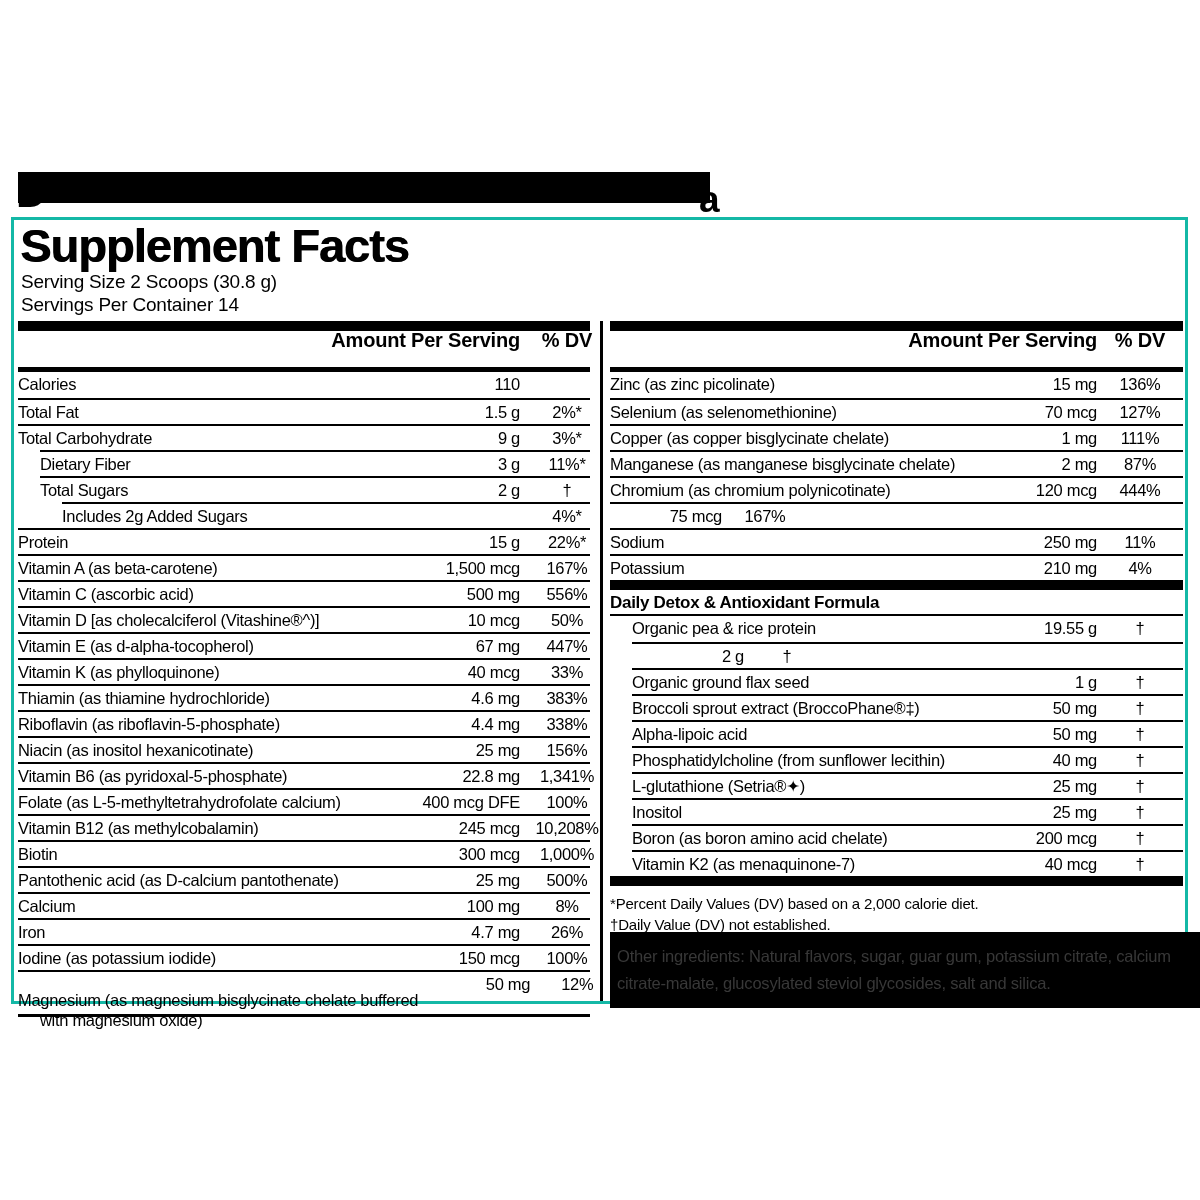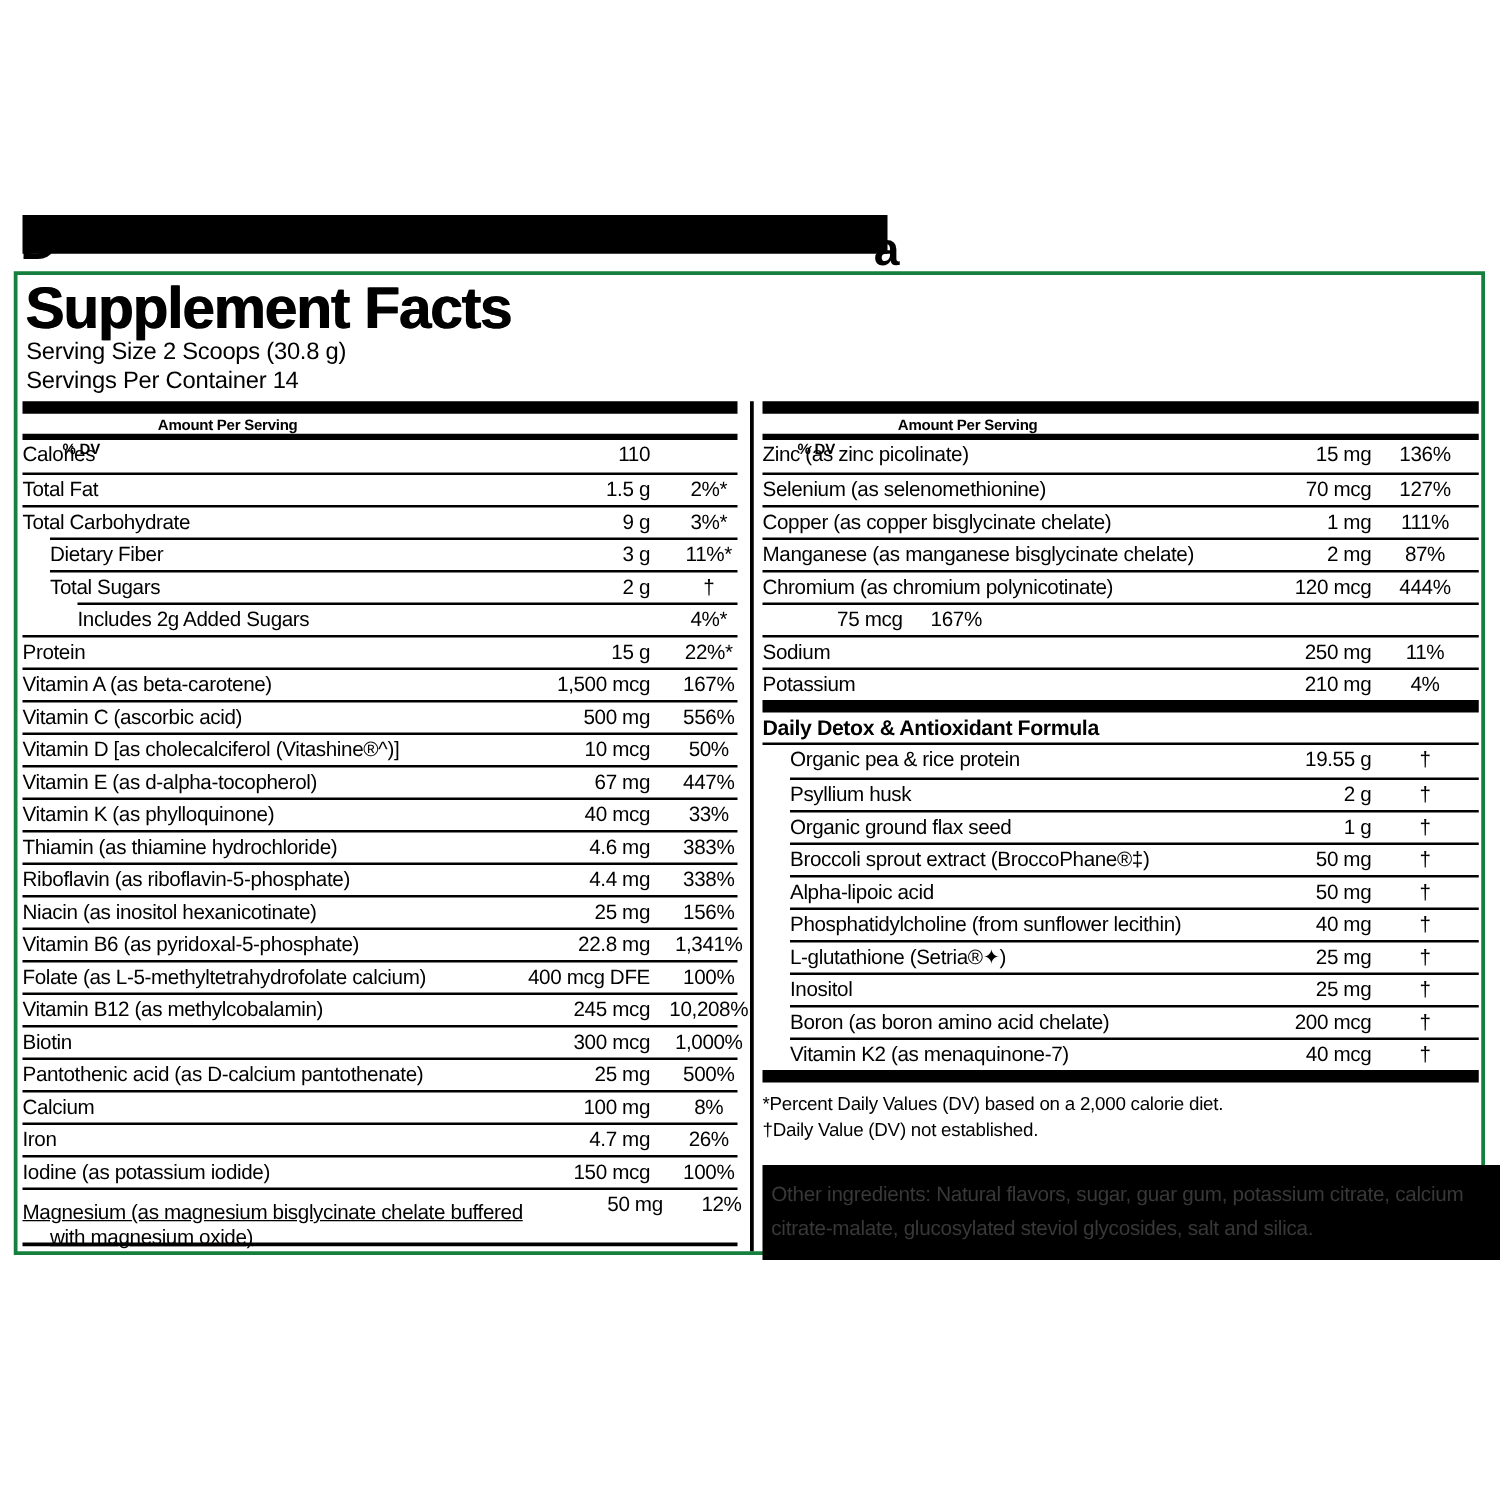--- a/index.html
+++ b/index.html
@@ -12,57 +12,57 @@
   
   .topbar-wrap { position:absolute; left:0; top:0; width:1200px; height:215px; }
   .topbar { position:absolute; left:18px; top:172px; width:692px; height:31px; background:#000; }
   .topbar-letter-left  { position:absolute; left:16px;  top:172px; font-size:42px; font-weight:bold; color:#000; line-height:1; }
   .topbar-letter-right { position:absolute; left:699px; top:181px; font-size:37px; font-weight:bold; color:#000; line-height:1; }
 
   
   .panel {
     position:absolute; left:11px; top:217px;
     width:1177px; height:787px;
-    border:3px solid #15803d; background:#fff;
+    border:3px solid #14b8a6; background:#fff;
   }
   .sf-title {
     margin:2px 0 0 6px;
     font-size:47px; font-weight:bold; letter-spacing:-1px; line-height:48px;
     text-shadow:0.7px 0 0 #000;
   }
   .serving { margin-left:7px; font-size:19px; line-height:23px; letter-spacing:-0.2px; }
 
   .col { position:absolute; top:101px; }
   .col-left  { left:4px;   width:572px; }
   .col-right { left:596px; width:573px; }
   .divider { position:absolute; left:586px; top:101px; width:3px; height:680px; background:#000; }
 
   .bar-thick { height:10px; background:#000; }
   .bar-med   { height:5px;  background:#000; }
   .bar-end   { height:3px;  background:#000; }
 
-  .hdr-row { display:flex; height:16px; line-height:19px; font-size:12px; font-weight:bold; letter-spacing:-0.2px;flex-direction:column; }
+  .hdr-row { display:flex; height:36px; line-height:19px; font-size:20px; font-weight:bold; letter-spacing:-0.2px; }
   .hdr-spacer { flex:1; }
   .hdr-amt { width:220px; text-align:right; flex:none; }
 
   .n-row {
     display:flex; height:26px; line-height:24px;
     font-size:16.5px; letter-spacing:-0.3px; white-space:nowrap;
     border-top:2px solid #000;
   }
   .n-row.first { border-top:none; }
   .c-label { flex:1; text-align:left; overflow:visible; }
   .c-amt { flex:none; text-align:right; width:112px; }
   .c-dv  { flex:none; text-align:center; }
   .col-left  .c-dv { width:70px; position:relative; left:12px; }
   .col-right .c-dv { width:86px; }
   .ind1 { margin-left:22px; }
   .ind2 { margin-left:44px; }
   .two-line { height:44px; }
-  .two-line .c-label { padding-top:8px;text-decoration:underline; }
+  .two-line .c-label { padding-top:18px; }
   .two-line .c-label div { line-height:20px; }
   .two-line .c-label .cont-line { padding-left:22px; }
 
   .detox-header {
     height:26px; line-height:25px; font-size:17px; font-weight:bold;
     letter-spacing:-0.3px; border-bottom:2.5px solid #000;
   }
   .footnotes { margin-top:7px; font-size:15px; line-height:21px; letter-spacing:-0.2px; }
 
   
@@ -276,21 +276,20 @@
       </div>
     <div class="bar-thick"></div>
     <div class="detox-header">Daily Detox &amp; Antioxidant Formula</div>
     <div>
         <div class="n-row first ind1">
           <div class="c-label">Organic pea &amp; rice protein</div>
           <div class="c-amt">19.55 g</div>
           <div class="c-dv">†</div>
         </div>
         <div class="n-row ind1">
-          <div class="c-label">Psyllium husk</div>
           <div class="c-amt">2 g</div>
           <div class="c-dv">†</div>
         </div>
         <div class="n-row ind1">
           <div class="c-label">Organic ground flax seed</div>
           <div class="c-amt">1 g</div>
           <div class="c-dv">†</div>
         </div>
         <div class="n-row ind1">
           <div class="c-label">Broccoli sprout extract (BroccoPhane®‡)</div>

